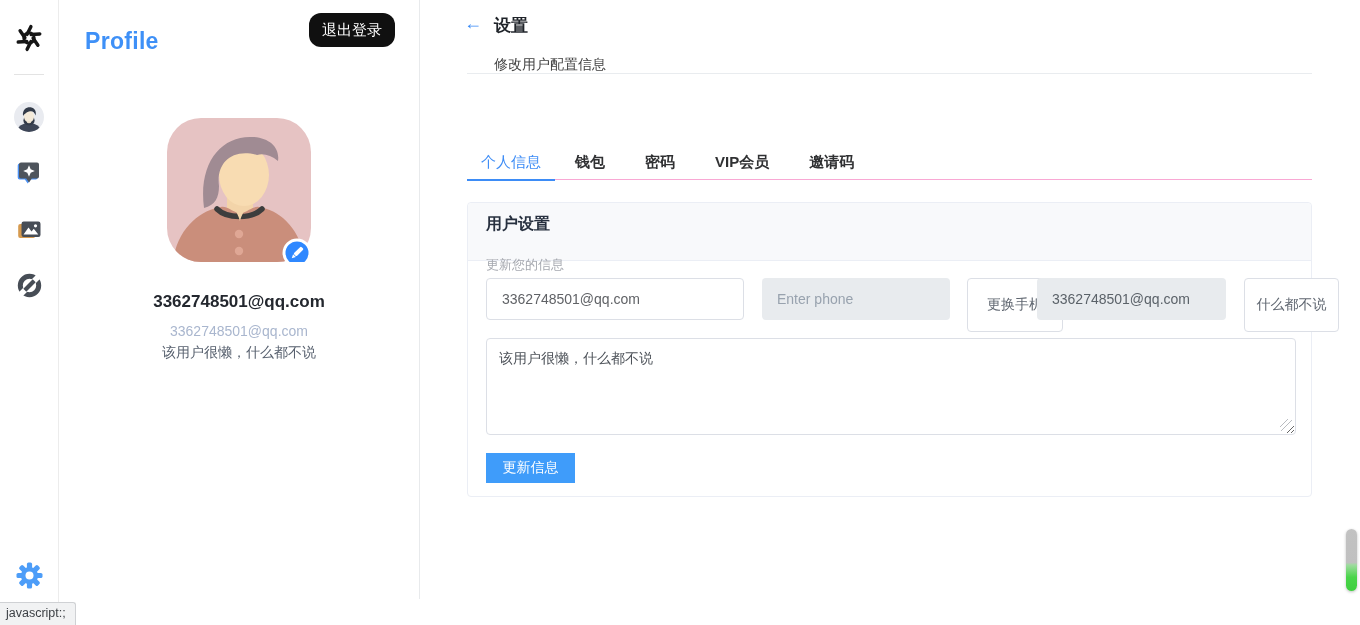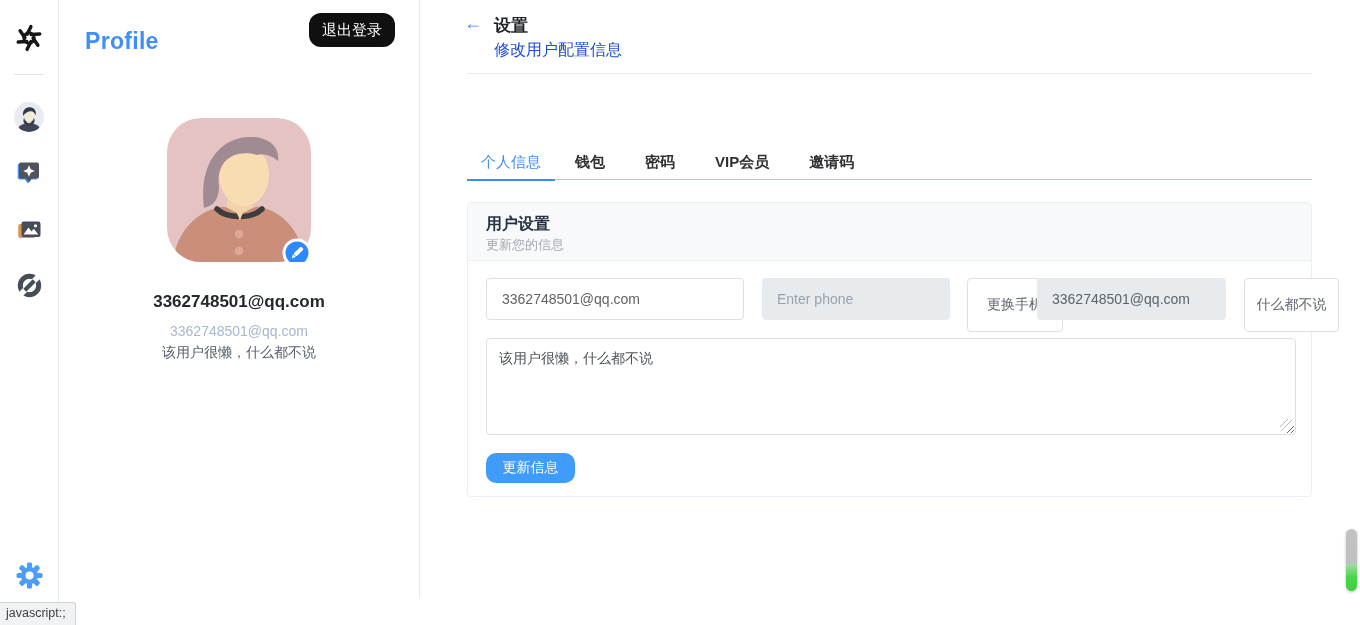--- a/index.html
+++ b/index.html
@@ -51,21 +51,21 @@
     text-align:center; font-size:14px; color:#57606e;
   }
 
   
   .main { position:absolute; left:420px; top:0; width:940px; height:625px; background:#fff; }
   .back-arrow {
     position:absolute; left:44px; top:14px; font-size:18px; font-weight:bold;
     color:#3d8cf6; cursor:pointer; line-height:1;
   }
   .settings-title { position:absolute; left:74px; top:14px; font-size:17px; font-weight:bold; color:#1f2329; }
-  .settings-subtitle { position:absolute; left:74px; top:40px; font-size:16px; color:#1d4ed8; }
+  .settings-subtitle { position:absolute; left:74px; top:56px; font-size:14px; color:#404040; }
   .header-divider { position:absolute; left:47px; top:73px; width:845px; height:1px; background:#e9ecef; }
 
   .tabs { position:absolute; left:47px; top:145px; width:845px; height:35px; border-bottom:1px solid #f9a8d4; display:flex; }
   .tab {
     height:35px; display:flex; align-items:center; justify-content:center;
     font-size:15px; color:#303133; cursor:pointer; position:relative;
   }
   .tab.first { width:88px; }
   .tab:not(.first) { padding:0 20px;font-weight:bold; }
   .tab.active { color:#3d8cf6; }
@@ -75,21 +75,21 @@
 
   .card {
     position:absolute; left:47px; top:202px; width:845px; height:295px;
     border:1px solid #ebeef5; border-radius:4px; background:#fff;
   }
   .card-header {
     height:58px; background:#f8f9fb; border-bottom:1px solid #ebeef5;
     border-radius:4px 4px 0 0; padding:11px 18px 0;
   }
   .card-title { font-size:16px; font-weight:bold; color:#27303f; }
-  .card-subtitle { font-size:13px; color:#a5a8af; margin-top:1px; }
+  .card-subtitle { font-size:13px; color:#a5a8af; margin-top:21px; }
   .card-body { position:relative; height:236px; }
 
   .field-row { position:absolute; left:0; top:17px; width:100%; height:42px; }
   .txt-input {
     position:absolute; height:42px; border:1px solid #dcdfe6; border-radius:4px;
     background:#fff; font-size:14px; color:#606266; padding:0 15px; outline:none;
     font-family:inherit;
   }
   .txt-input::placeholder { color:#98a2ae; }
   .txt-input.disabled { background:#e8ebee; border:none; color:#5b6269; }
@@ -111,21 +111,21 @@
     background:#fff;
   }
   .resize-handle {
     position:absolute; left:812px; top:158px; width:12px; height:12px; pointer-events:none;
     background:
       linear-gradient(135deg, transparent 0 5px, #b9bcc1 5px 6.2px, transparent 6.2px 8.5px, #b9bcc1 8.5px 9.7px, transparent 9.7px);
     z-index:3;
   }
   .update-btn {
     position:absolute; left:18px; top:192px; width:89px; height:30px;
-    background:#3f9cfa; color:#fff; border:none; border-radius:10px; font-size:14px;
+    background:#3f9cfa; color:#fff; border:none; border-radius:0; font-size:14px;
     cursor:pointer; display:flex; align-items:center; justify-content:center; font-family:inherit;
   }
 
   
   .scroll-pill {
     position:absolute; left:1346px; top:529px; width:11px; height:62px; border-radius:6px;
     background:linear-gradient(180deg,#c2c2c2 0%,#c0c0c0 54%,#9fdb9f 58%,#49d549 78%,#3fce3f 100%);
     box-shadow:0 1px 3px rgba(0,0,0,.25); cursor:pointer; z-index:5;
   }
 

